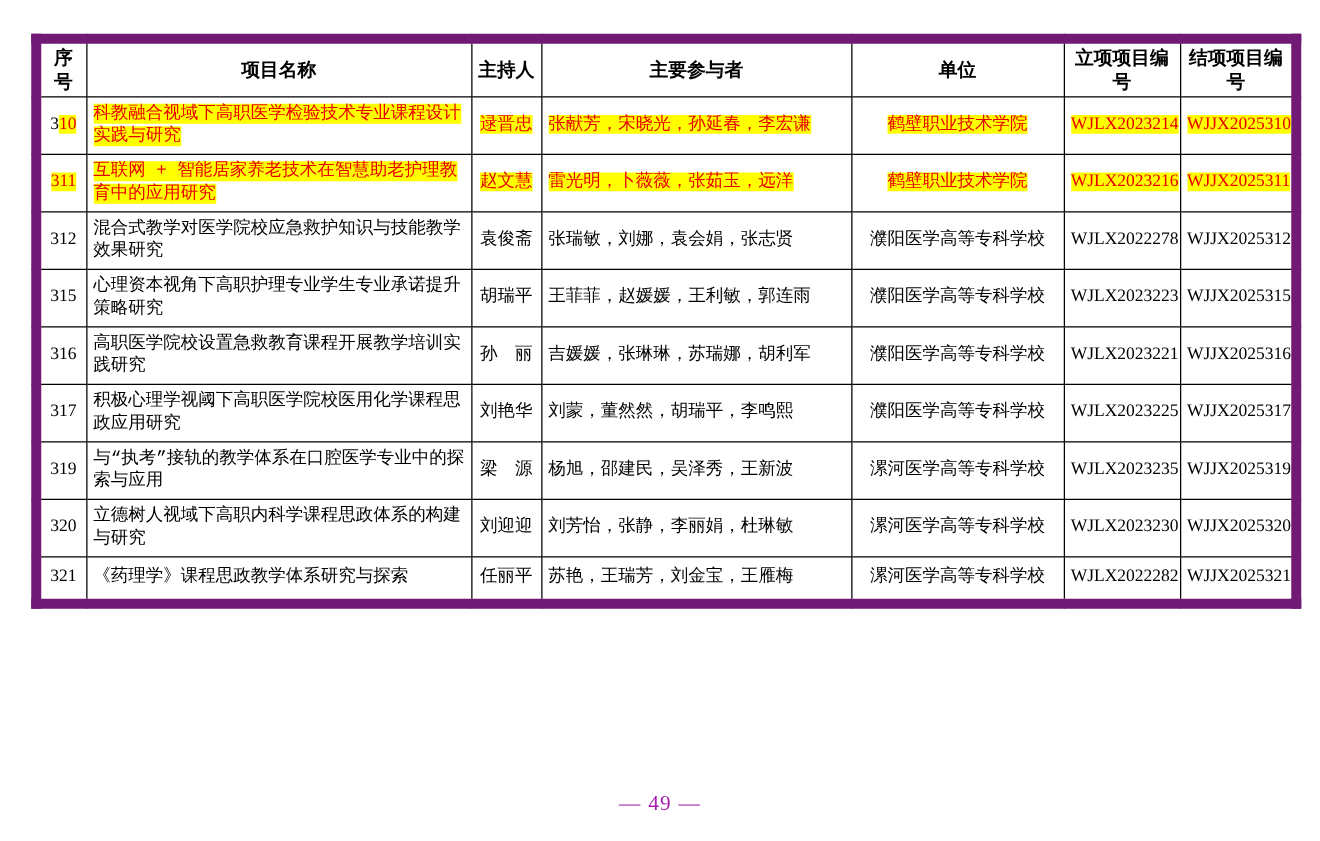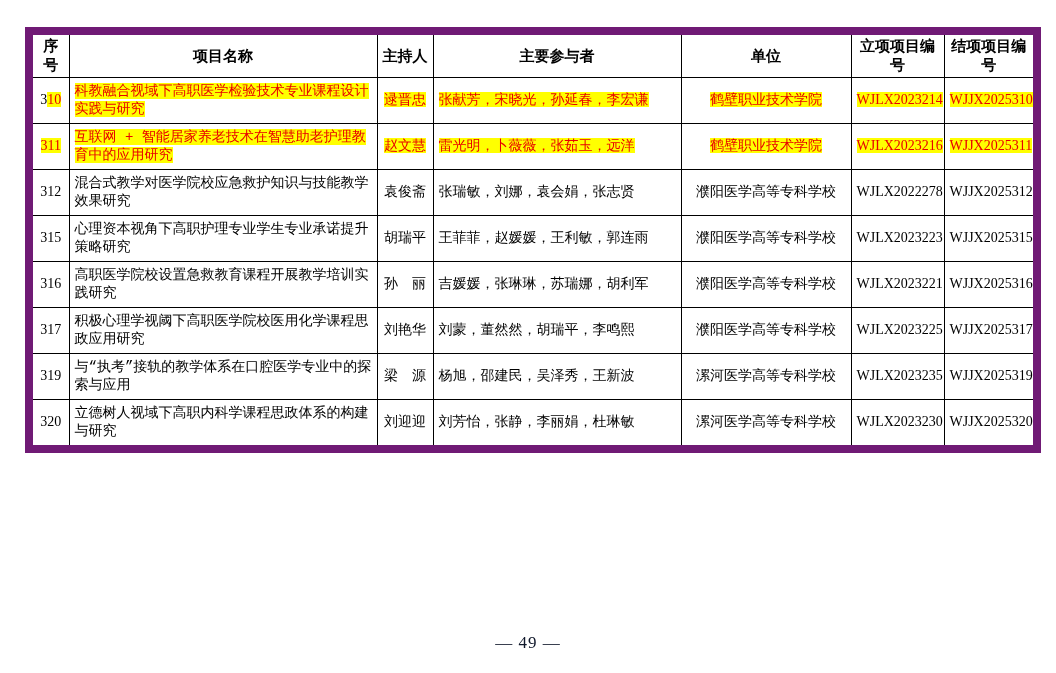--- a/index.html
+++ b/index.html
@@ -52,21 +52,21 @@
     background: #ffff00;
     color: #e80000;
   }
 
   .footer {
     position: absolute;
     left: 0; top: 633px;
     width: 100%;
     text-align: center;
     font-size: 17px;
-    color: #0f172a;
+    color: #a21caf;
     letter-spacing: 1px;
   }
 </style>
 </head>
 <body>
 
 <div class="page">
 
   <table class="projects">
     <colgroup>
@@ -155,18 +155,27 @@
         </tr>
         <tr>
           <td class="seq"><span>320</span><span></span></td>
           <td class="title"><span>立德树人视域下高职内科学课程思政体系的构建与研究</span></td>
           <td class="leader"><span>刘迎迎</span></td>
           <td class="participants"><span>刘芳怡，张静，李丽娟，杜琳敏</span></td>
           <td class="unit"><span>漯河医学高等专科学校</span></td>
           <td class="code"><span>WJLX2023230</span></td>
           <td class="code"><span>WJJX2025320</span></td>
         </tr>
+        <tr>
+          <td class="seq"><span>321</span><span></span></td>
+          <td class="title"><span>《药理学》课程思政教学体系研究与探索</span></td>
+          <td class="leader"><span>任丽平</span></td>
+          <td class="participants"><span>苏艳，王瑞芳，刘金宝，王雁梅</span></td>
+          <td class="unit"><span>漯河医学高等专科学校</span></td>
+          <td class="code"><span>WJLX2022282</span></td>
+          <td class="code"><span>WJJX2025321</span></td>
+        </tr>
       </tbody>
   </table>
 
   <div class="footer">— 49 —</div>
 
 </div>
 
 </body></html>

